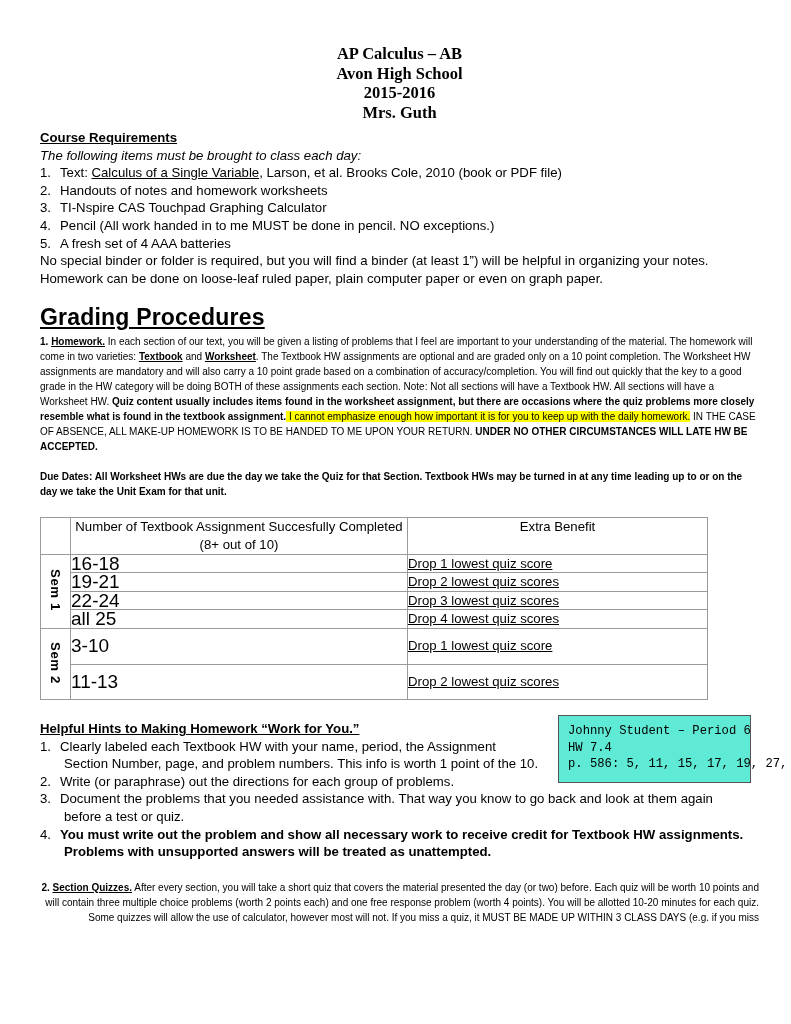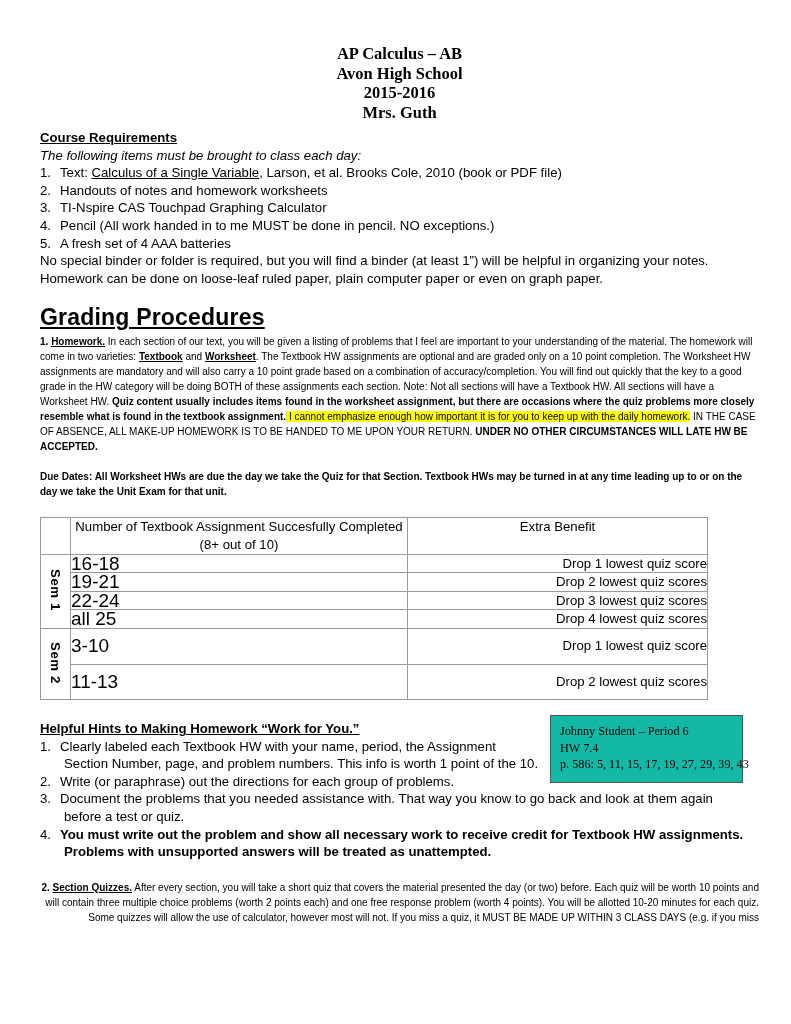--- a/index.html
+++ b/index.html
@@ -104,25 +104,26 @@
     padding: 4px 6px 5px 6px;
     vertical-align: top;
   }
   .td-num {
     text-align: left;
     font-size: 19px;
     line-height: 17.6px;
     padding: 2px 4px 2px 4px;
   }
   .td-ben {
-    text-align: right;
+    text-align: left;
     font-weight: bold;
     font-size: 13.2px;
     line-height: 17.6px;
     padding: 2px 4px 2px 8px;
+    text-decoration: underline;
   }
   .sem-cell {
     vertical-align: middle;
     text-align: center;
     padding: 0;
   }
   .sem-rot {
     writing-mode: vertical-rl;
     text-orientation: mixed;
     font-weight: bold;
@@ -156,30 +157,30 @@
     line-height: 17.6px;
     display: flex;
   }
   .hint-num { width: 20px; flex: 0 0 20px; }
   .hint-txt { flex: 1 1 auto; }
   .hint-narrow .hint-txt { max-width: 505px; }
   .hint-cont { padding-left: 24px; }
 
   .example-box {
     position: absolute;
-    right: 16px;
+    right: 8px;
     top: -5px;
     width: 193px;
     box-sizing: border-box;
     border: 1.5px solid #555555;
     padding: 7px 6px 9px 9px;
-    font-family: Liberation Serif, serif;
+    font-family: Liberation Mono, monospace;
     font-size: 12.2px;
     line-height: 16.5px;
-    background: #14b8a6;
+    background: #5eead4;
   }
   .example-line { display: block; white-space: nowrap; }
 
   .quizzes-para { margin-top: 19px; text-align: right; }
 </style>
 </head>
 <body>
 
 <div class="page">
 

